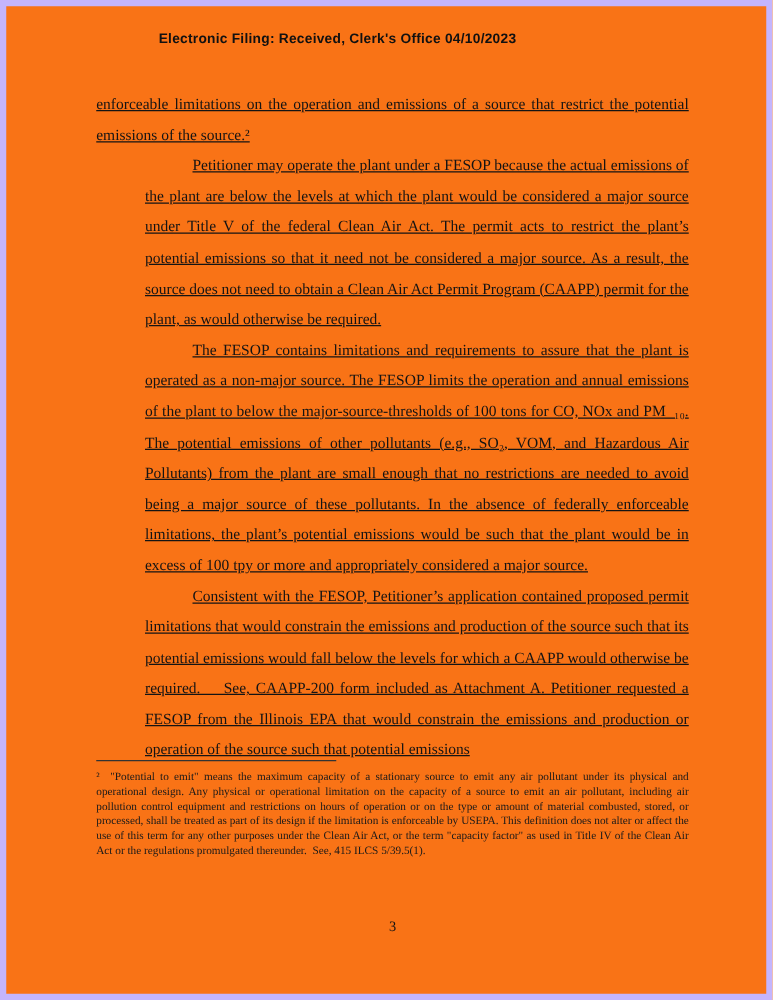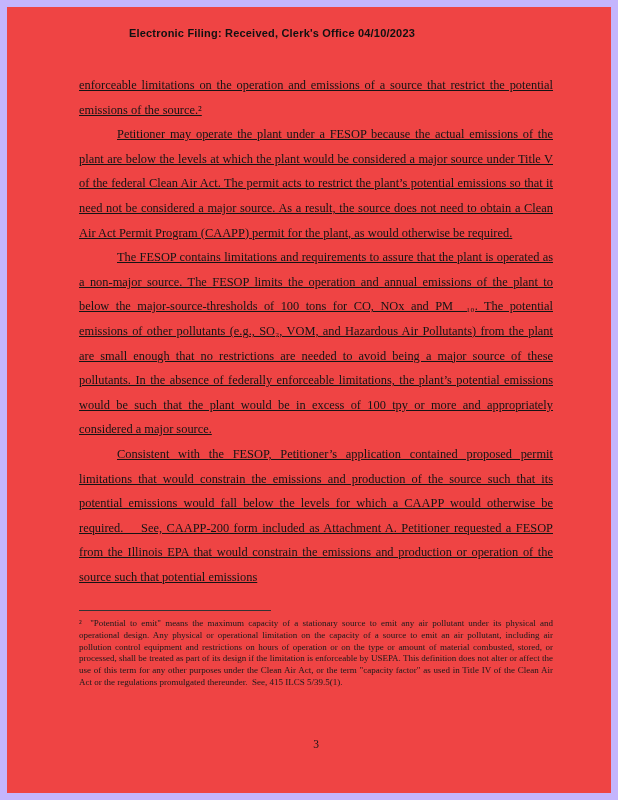--- a/index.html
+++ b/index.html
@@ -4,22 +4,22 @@
 <style>
   html, body {
     margin: 0;
     padding: 0;
     background: #ffffff;
   }
   .page {
     position: relative;
     width: 618px;
     height: 800px;
-    background: #ef4444;
-    border: 7px solid #c4b5fd;
+    background: #f97316;
+    border: 5px solid #c4b5fd;
     box-sizing: border-box;
     font-family: "Liberation Serif", serif;
     color: #141414;
     overflow: hidden;
   }
   .header {
     position: absolute;
     top: 20px;
     left: 0;
     width: 530px;
@@ -39,20 +39,21 @@
     font-size: 12.4px;
     line-height: 24.6px;
     text-decoration: underline;
   }
   .para {
     margin: 0;
     padding: 0;
   }
   .para.indent {
     text-indent: 38px;
+    margin-left: 39px;
   }
   .footnote-area {
     position: absolute;
     left: 72px;
     top: 603px;
     width: 474px;
   }
   .fn-rule {
     width: 192px;
     height: 0;

